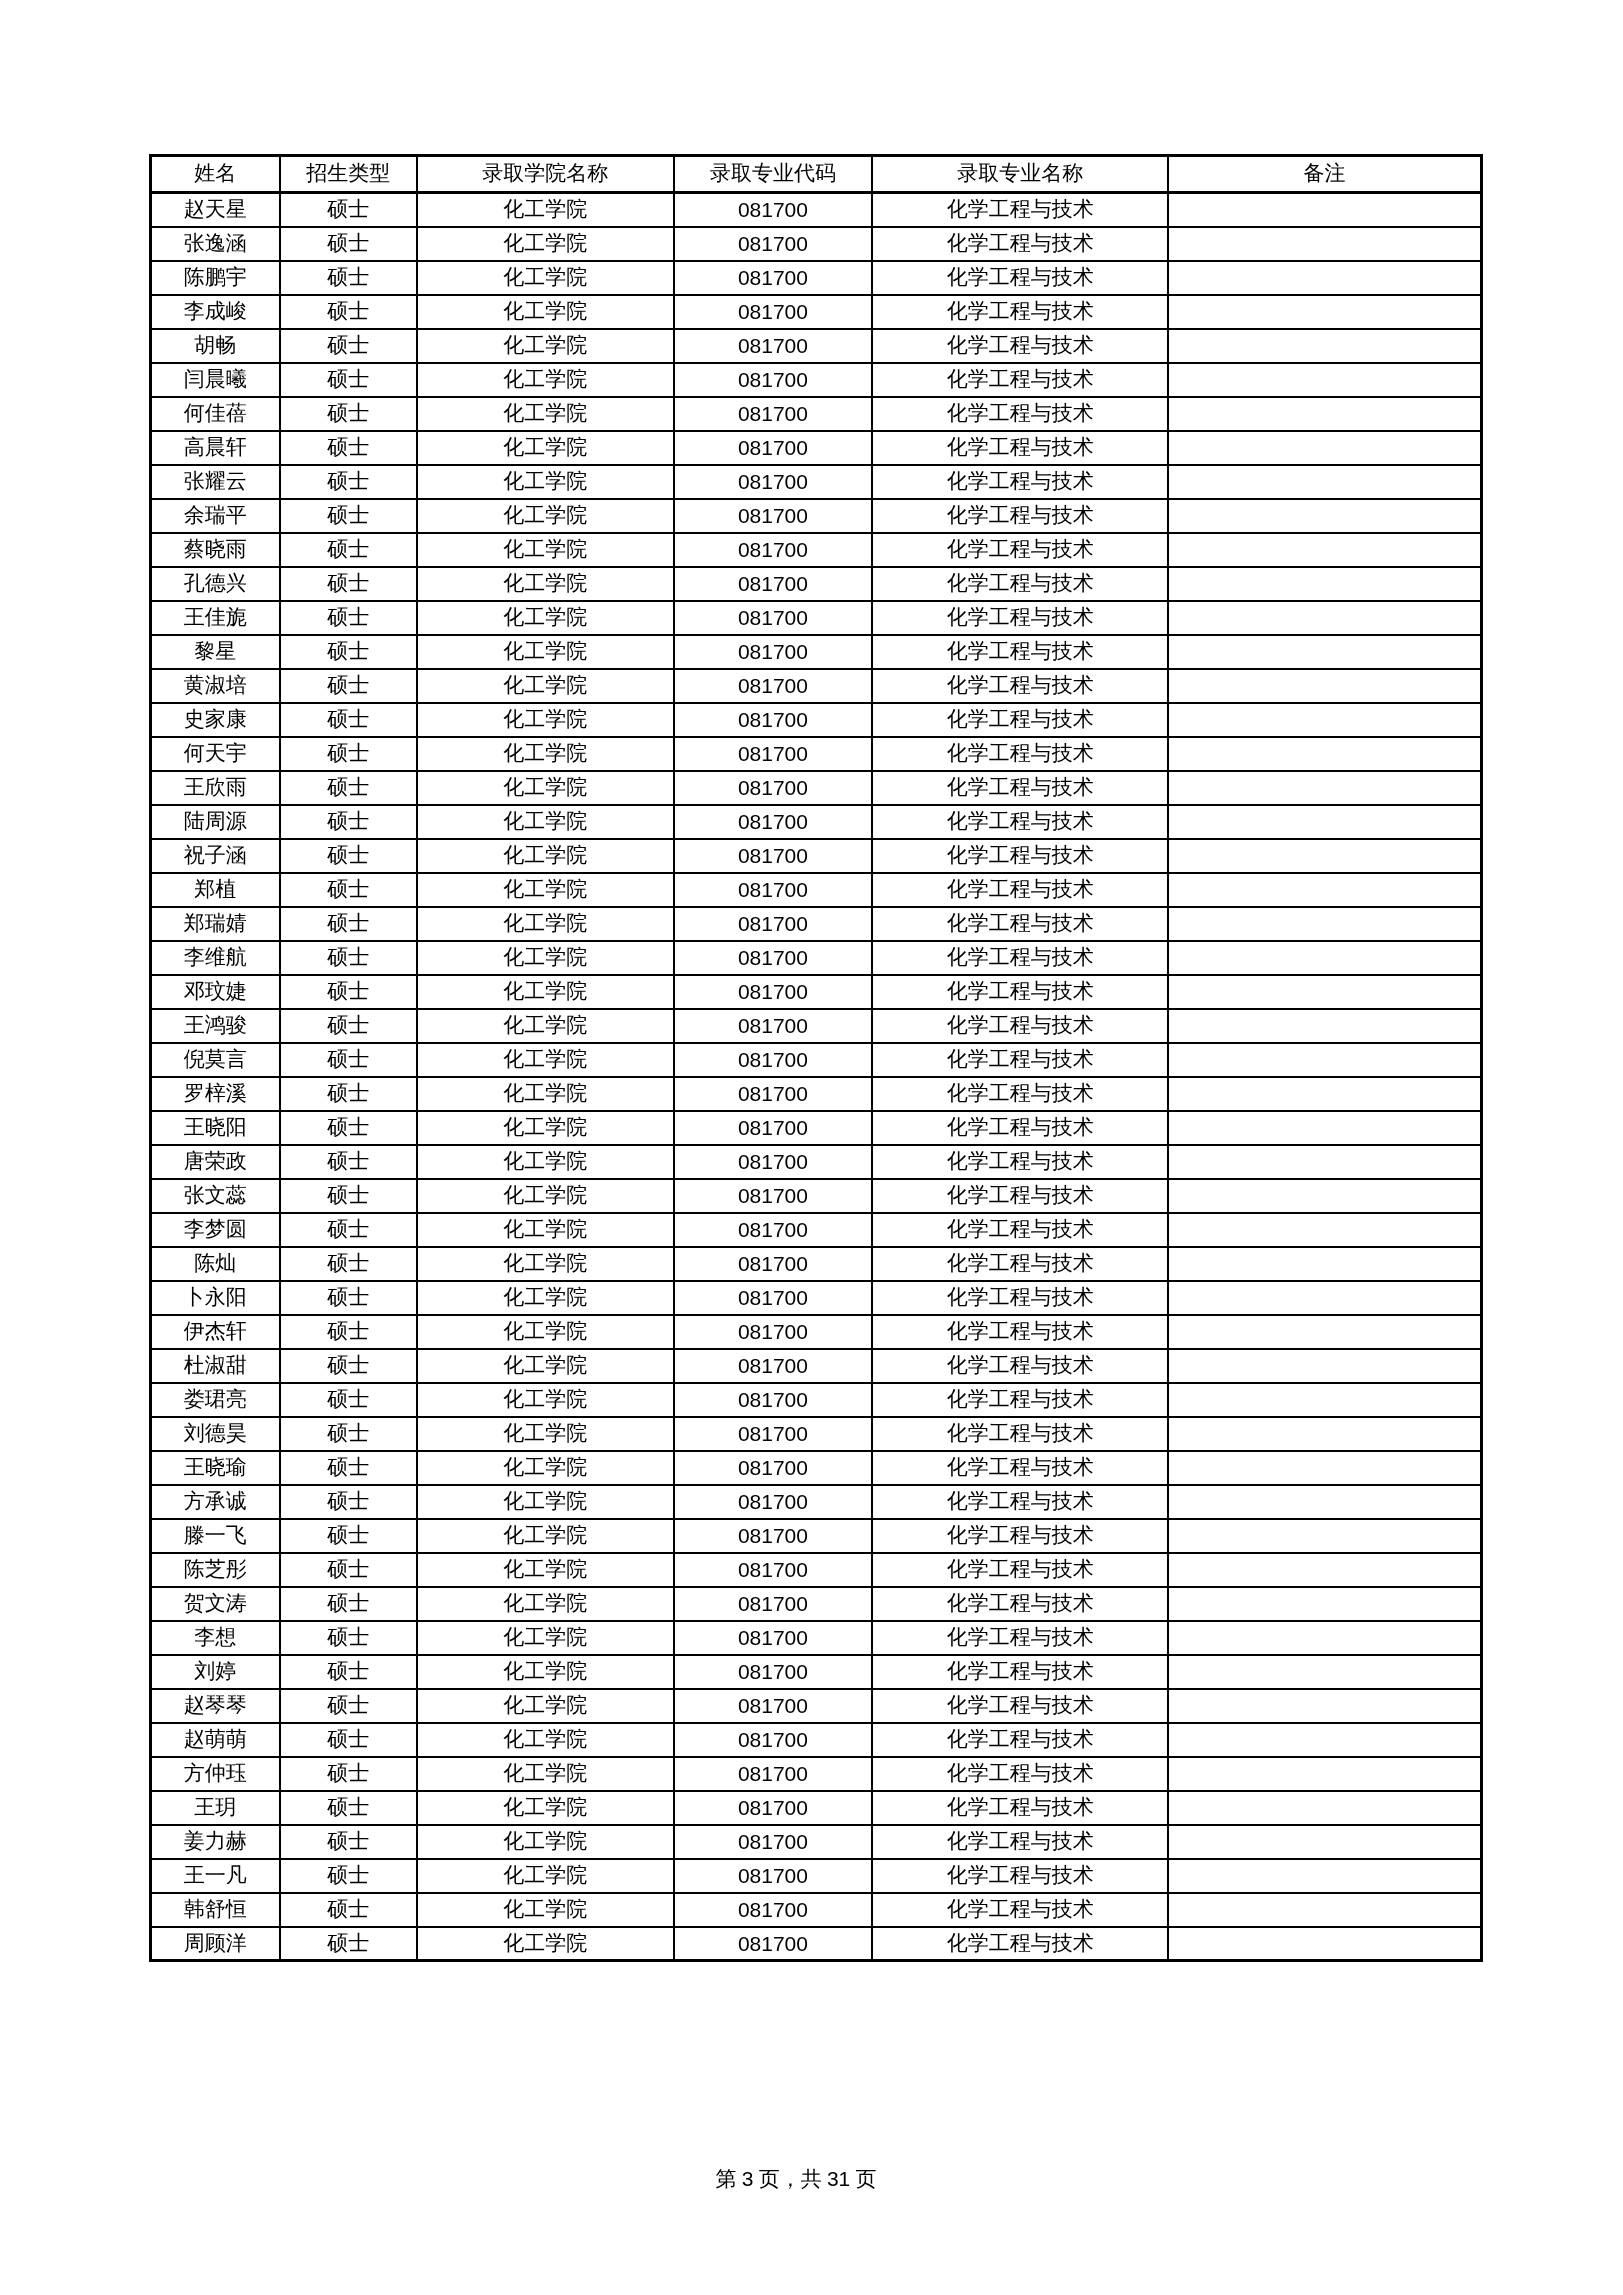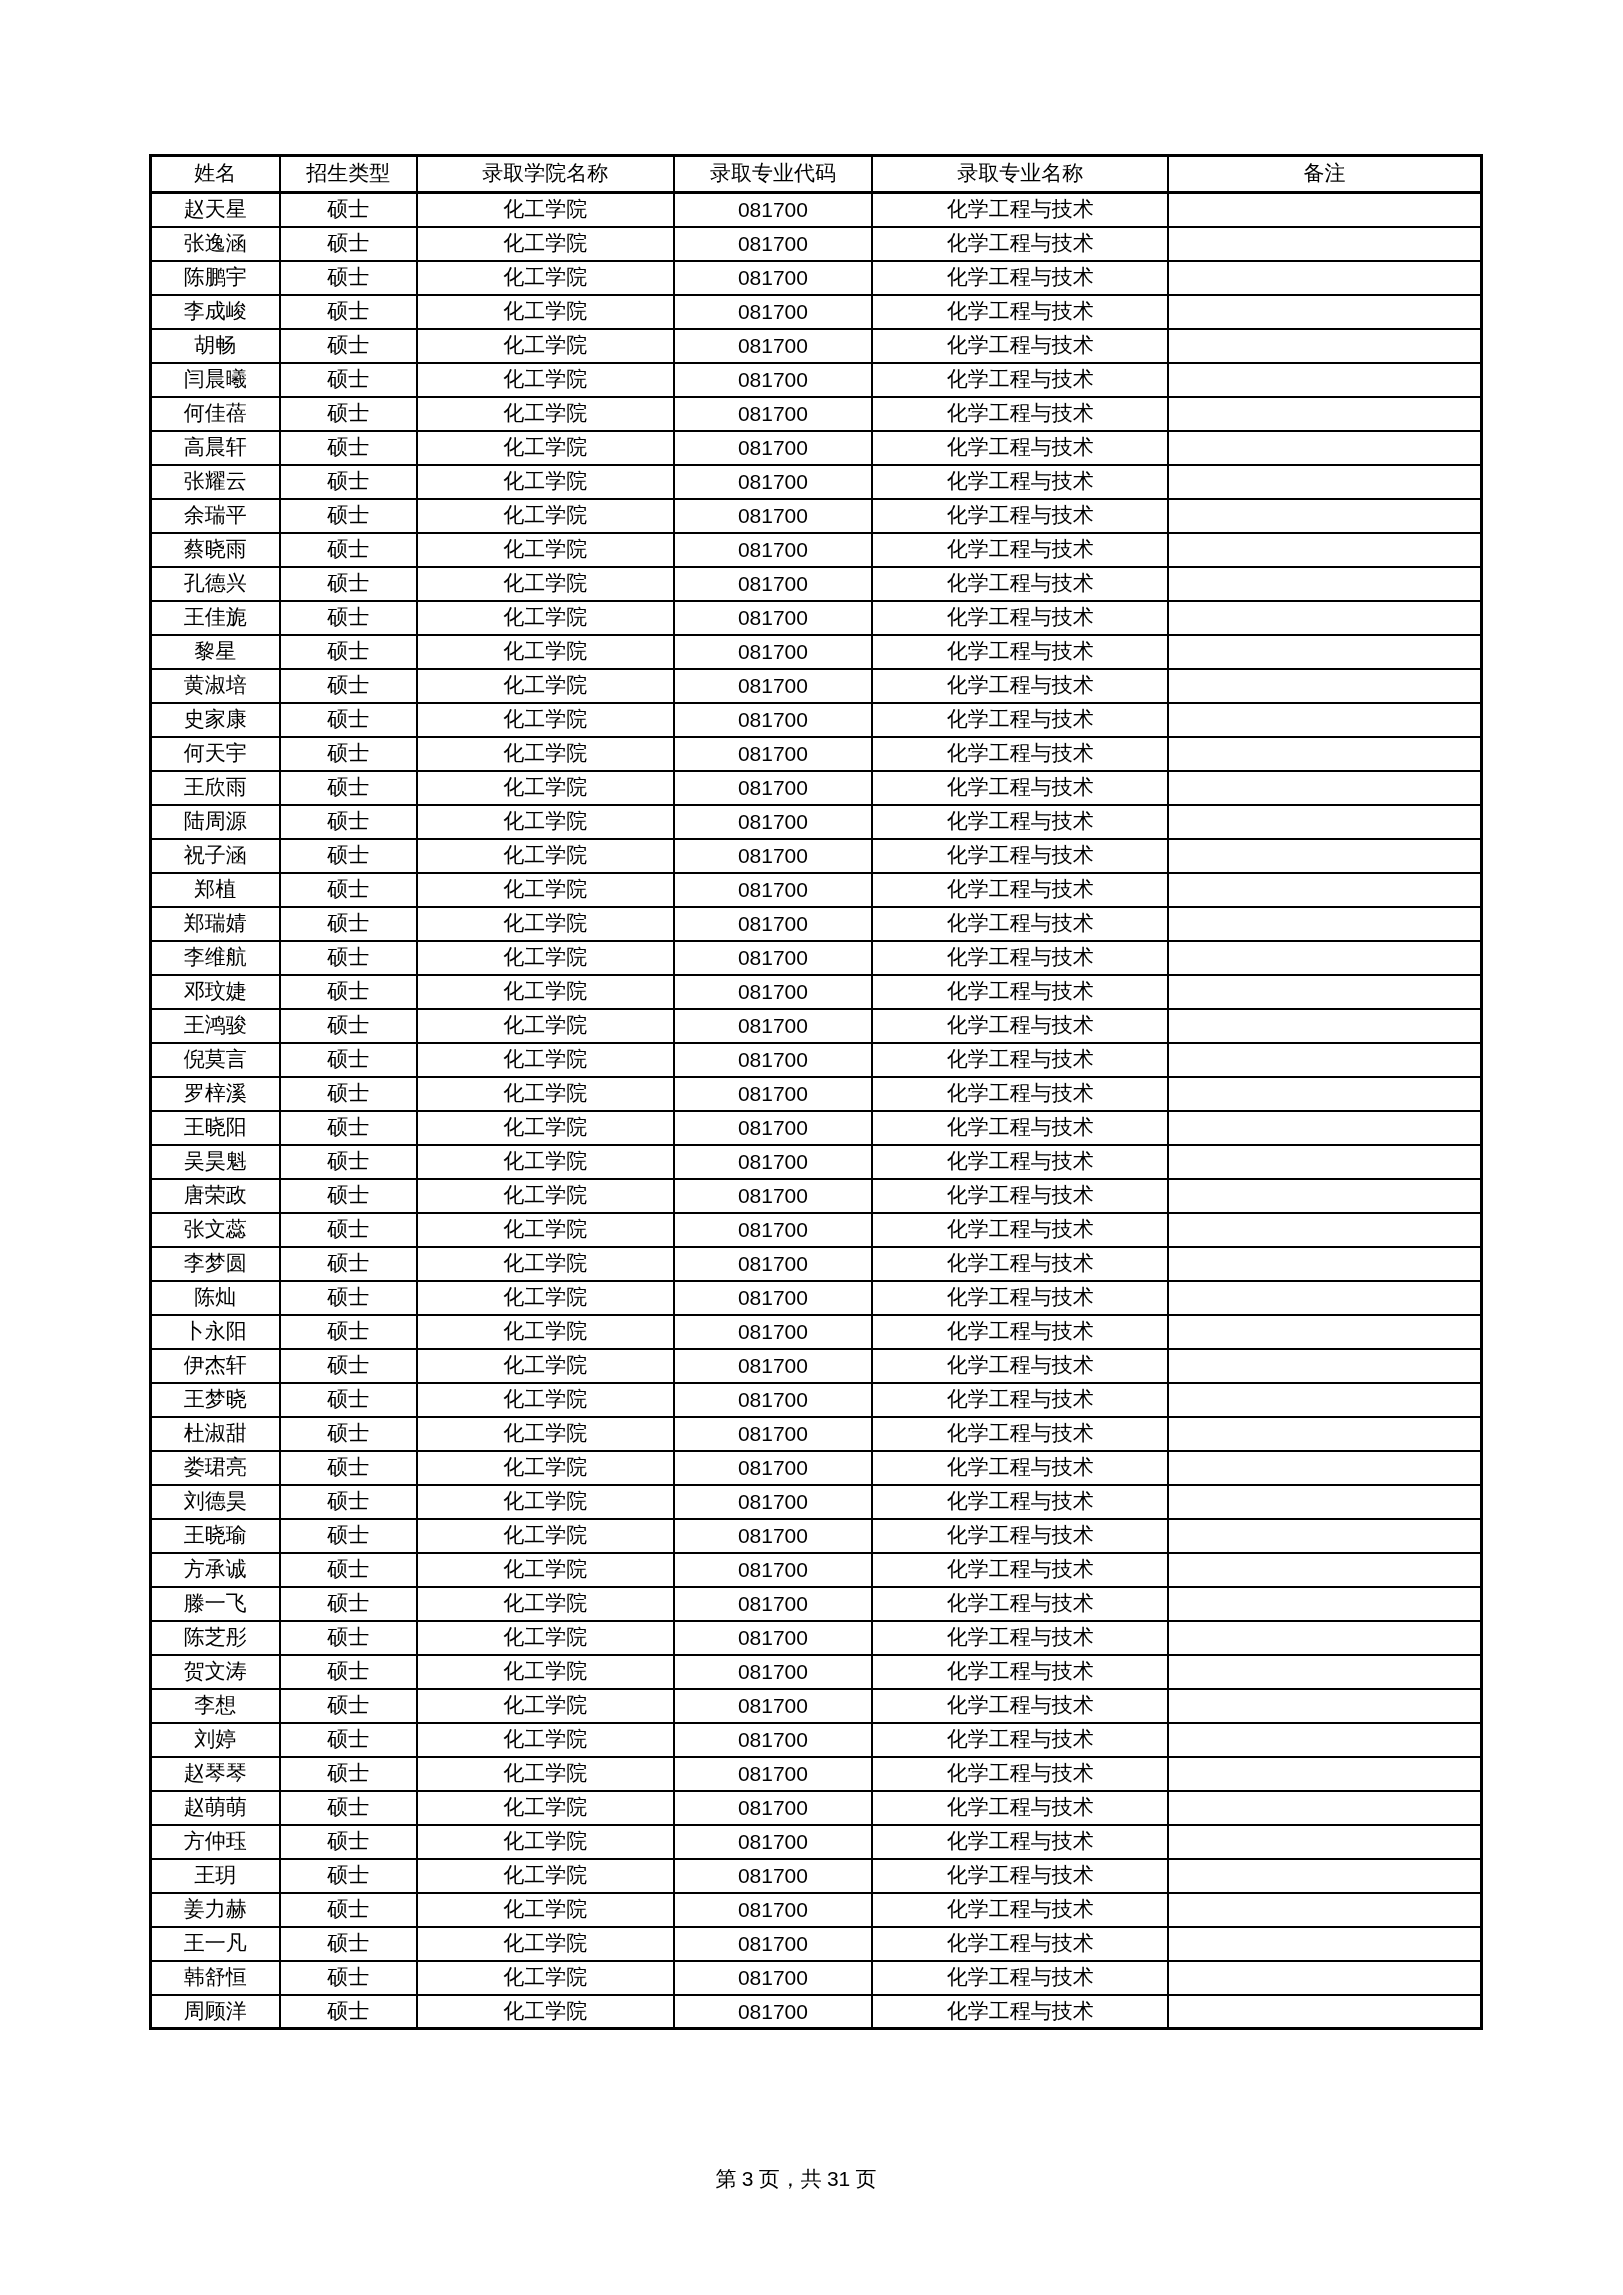--- a/index.html
+++ b/index.html
@@ -304,28 +304,20 @@
         </tr>
         <tr>
           <td class="col-name">王晓阳</td>
           <td class="col-admission-type">硕士</td>
           <td class="col-college">化工学院</td>
           <td class="col-major-code">081700</td>
           <td class="col-major-name">化学工程与技术</td>
           <td class="col-remark"></td>
         </tr>
         <tr>
-          <td class="col-name">吴昊魁</td>
-          <td class="col-admission-type">硕士</td>
-          <td class="col-college">化工学院</td>
-          <td class="col-major-code">081700</td>
-          <td class="col-major-name">化学工程与技术</td>
-          <td class="col-remark"></td>
-        </tr>
-        <tr>
           <td class="col-name">唐荣政</td>
           <td class="col-admission-type">硕士</td>
           <td class="col-college">化工学院</td>
           <td class="col-major-code">081700</td>
           <td class="col-major-name">化学工程与技术</td>
           <td class="col-remark"></td>
         </tr>
         <tr>
           <td class="col-name">张文蕊</td>
           <td class="col-admission-type">硕士</td>
@@ -353,28 +345,20 @@
         <tr>
           <td class="col-name">卜永阳</td>
           <td class="col-admission-type">硕士</td>
           <td class="col-college">化工学院</td>
           <td class="col-major-code">081700</td>
           <td class="col-major-name">化学工程与技术</td>
           <td class="col-remark"></td>
         </tr>
         <tr>
           <td class="col-name">伊杰轩</td>
-          <td class="col-admission-type">硕士</td>
-          <td class="col-college">化工学院</td>
-          <td class="col-major-code">081700</td>
-          <td class="col-major-name">化学工程与技术</td>
-          <td class="col-remark"></td>
-        </tr>
-        <tr>
-          <td class="col-name">王梦晓</td>
           <td class="col-admission-type">硕士</td>
           <td class="col-college">化工学院</td>
           <td class="col-major-code">081700</td>
           <td class="col-major-name">化学工程与技术</td>
           <td class="col-remark"></td>
         </tr>
         <tr>
           <td class="col-name">杜淑甜</td>
           <td class="col-admission-type">硕士</td>
           <td class="col-college">化工学院</td>

